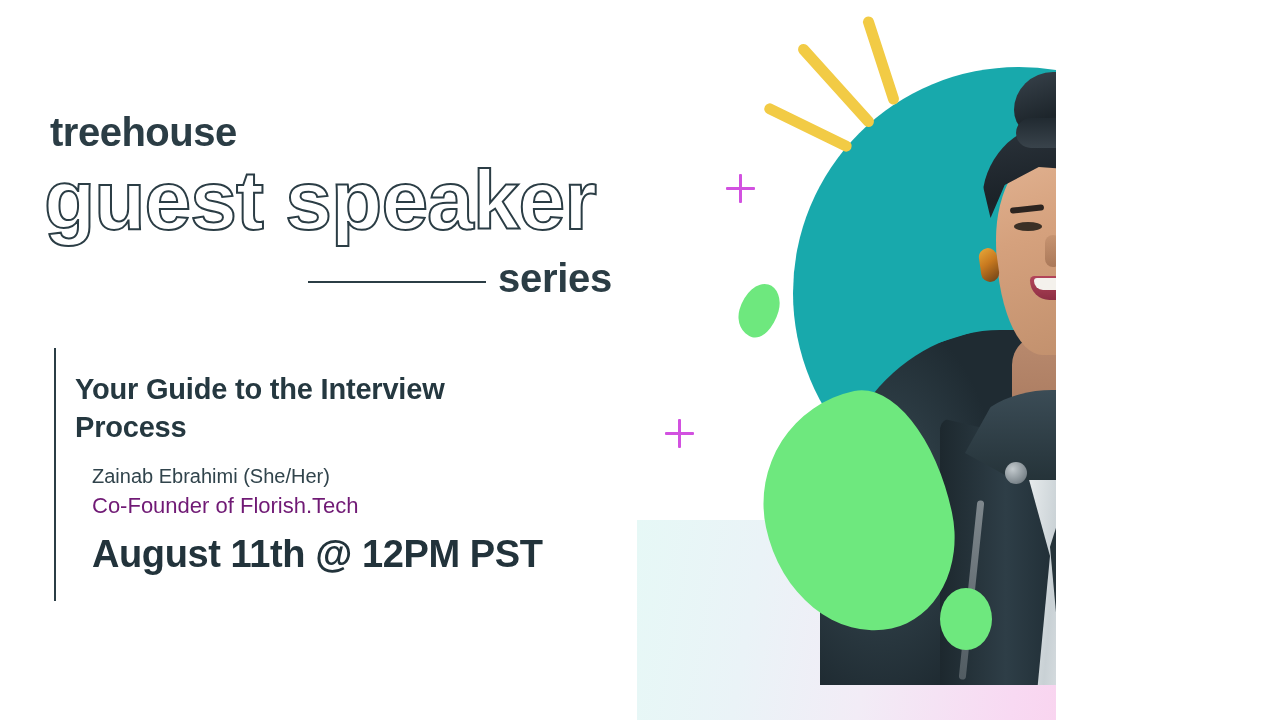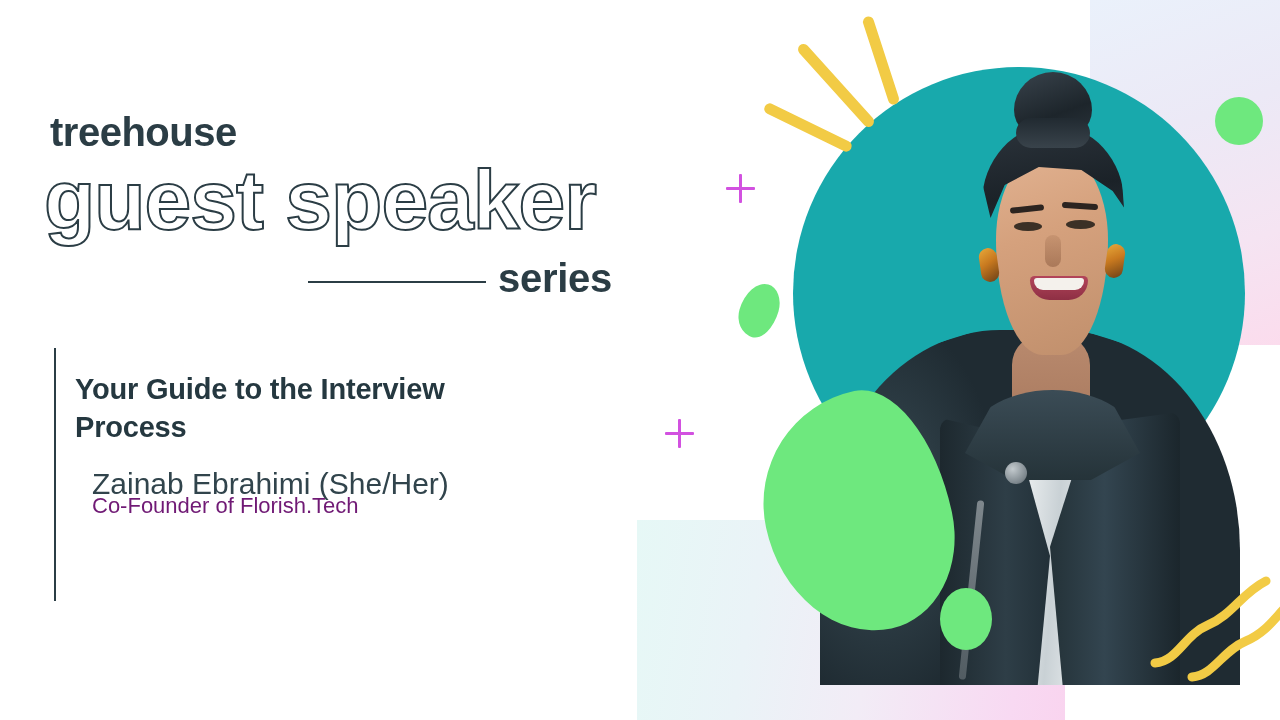--- a/index.html
+++ b/index.html
@@ -3,21 +3,21 @@
 <meta charset="utf-8">
 <title>Treehouse Guest Speaker Series</title>
 <style>
   html,body{margin:0;padding:0;}
   body{
     width:1280px;height:720px;overflow:hidden;
     background:#ffffff;
     font-family:"Liberation Sans","DejaVu Sans",sans-serif;
     -webkit-font-smoothing:antialiased;
   }
-  #stage{position:relative;width:1280px;height:720px;background:#fff;overflow:hidden;}
+  #stage{position:relative;width:1056px;height:720px;background:#fff;overflow:hidden;}
 
   
   .grad-box{position:absolute;}
   #grad-topright{
     left:1090px;top:0px;width:190px;height:345px;
     background:linear-gradient(160deg,#eaf1fb 0%,#ece9f6 38%,#f5e4f2 72%,#fbdced 100%);
   }
   #grad-bottom{
     left:637px;top:520px;width:428px;height:200px;
     background:linear-gradient(100deg,#e6f8f6 0%,#eaf3f7 28%,#f2ecf6 55%,#f8d9f2 88%,#f9d4ef 100%);
@@ -204,21 +204,21 @@
   #left-rule{
     position:absolute;left:54px;top:348px;width:2px;height:253px;background:#2b3d45;
   }
 
   #talk-title{
     position:absolute;left:75px;top:370px;width:470px;
     font-size:29px;font-weight:700;line-height:1.32;color:#253840;letter-spacing:-0.2px;
   }
   #speaker-name{
     position:absolute;left:92px;top:462px;
-    font-size:30px;font-weight:400;line-height:1.45;color:#31444c;
+    font-size:20px;font-weight:400;line-height:1.45;color:#31444c;
   }
   #speaker-role{
     position:absolute;left:92px;top:490px;
     font-size:22px;font-weight:400;line-height:1.45;color:#701a75;
   }
   #event-datetime{
     position:absolute;left:92px;top:533px;
     font-size:38px;font-weight:700;color:#22333b;letter-spacing:-0.4px;
   }
 </style>
@@ -277,14 +277,15 @@
 
   <div id="brand-wordmark">treehouse</div>
   <div id="headline-outline">guest speaker</div>
   <div id="series-rule"></div>
   <div id="series-word">series</div>
 
   <div id="left-rule"></div>
   <div id="talk-title">Your Guide to the Interview Process</div>
   <div id="speaker-name">Zainab Ebrahimi (She/Her)</div>
   <div id="speaker-role">Co-Founder of Florish.Tech</div>
+  <div id="event-datetime">August 11th @ 12PM PST</div>
 
 </div>
 
 </body></html>

